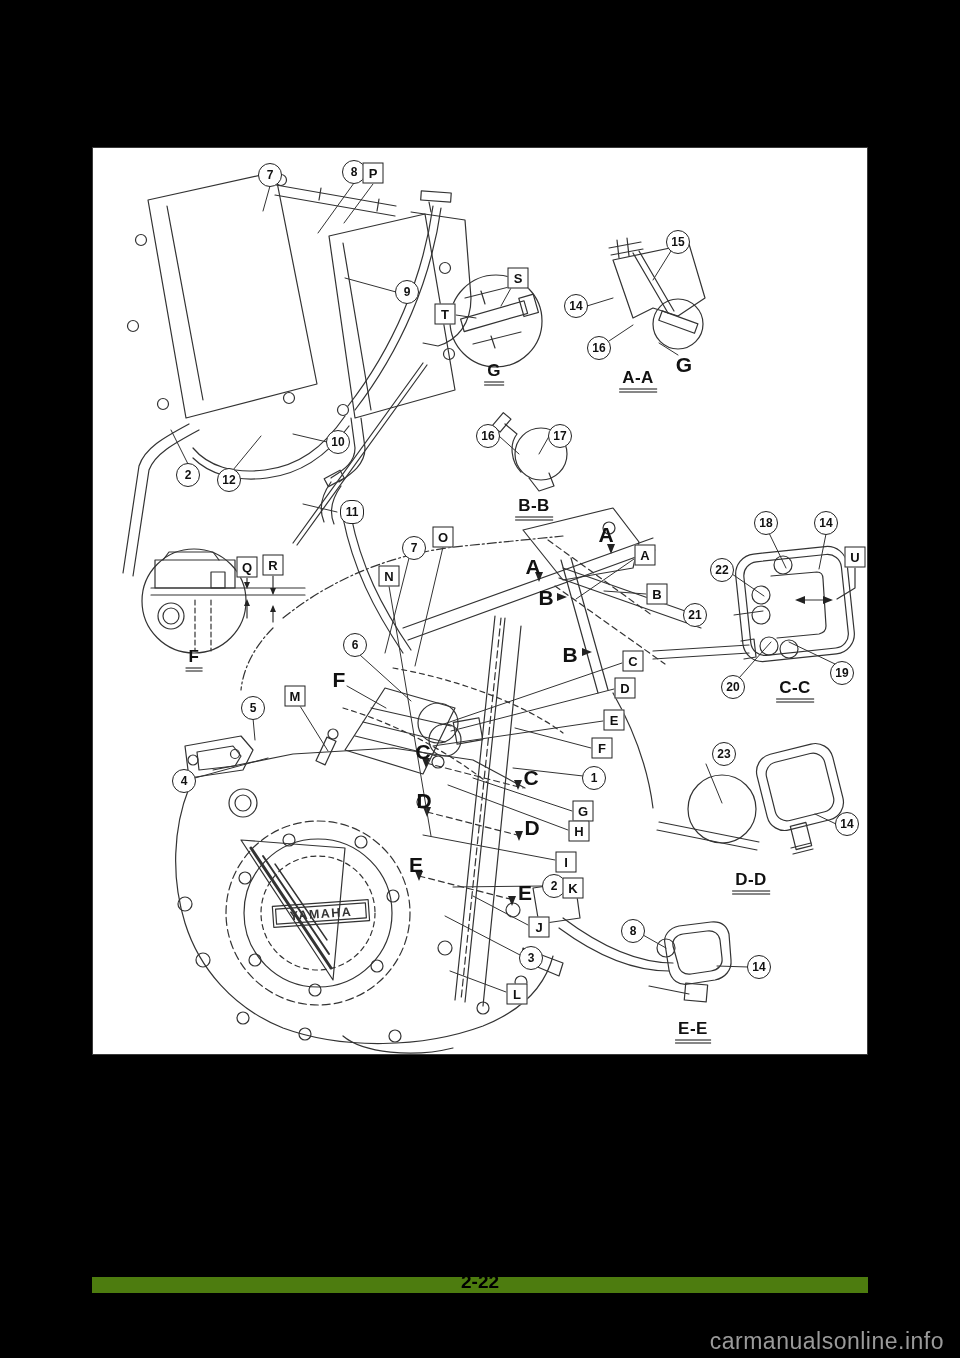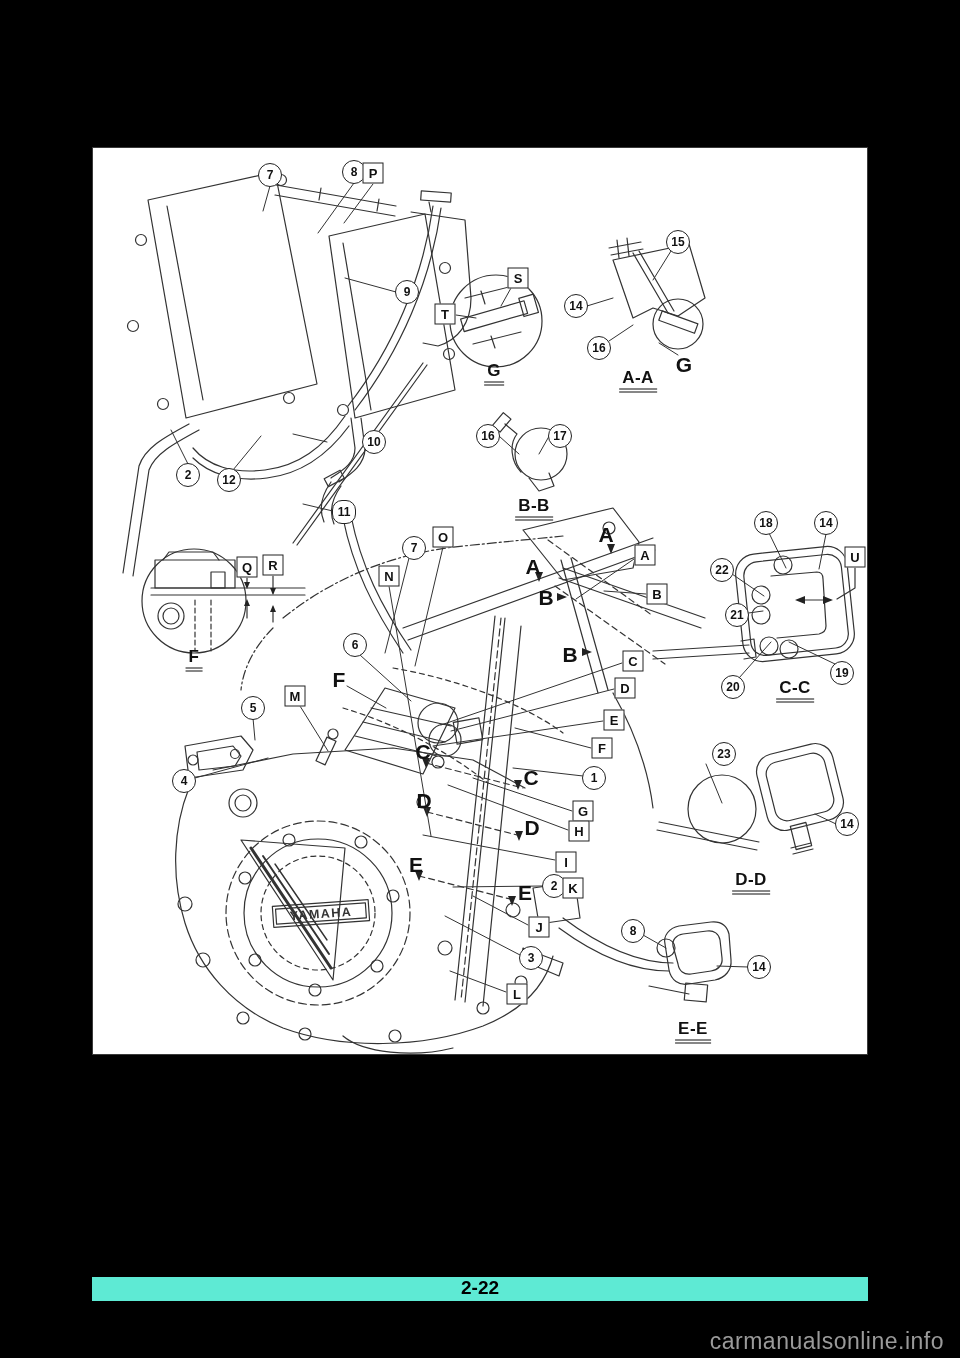--- a/index.html
+++ b/index.html
@@ -26,22 +26,22 @@
     font-size:13px;font-weight:700;
   }
   .marker.cut{
     background:transparent;font-size:21px;font-weight:800;
   }
   .marker.section{
     background:transparent;font-size:17px;font-weight:800;letter-spacing:.5px;
     border-bottom:4px double #111;padding:0 3px 1px 3px;
   }
   .footer-bar{
-    position:absolute;left:92px;top:1277px;width:776px;height:24px;background:#5eead4;
-    display:flex;align-items:flex-start;justify-content:center;
+    position:absolute;left:92px;top:1277px;width:776px;height:16px;background:#4d7c0f;
+    display:flex;align-items:flex-end;justify-content:center;
   }
   .page-number{font-size:19px;font-weight:700;color:#000;}
   .watermark{
     position:absolute;right:16px;top:1328px;font-size:23px;color:#9a9a9a;
     letter-spacing:.5px;
   }
 </style>
 </head>
 <body>
 
@@ -313,24 +313,24 @@
       <line x1="550" y1="787" x2="573" y2="800"></line>
       <line x1="655" y1="819" x2="624" y2="818"></line>
     </g>
   </svg>
 
   <div id="marker-layer">
       <div class="marker num" style="left: 177px; top: 27px;">7</div>
       <div class="marker num" style="left: 261px; top: 24px;">8</div>
       <div class="marker box" style="left: 280px; top: 25px;">P</div>
       <div class="marker num" style="left: 314px; top: 144px;">9</div>
-      <div class="marker num" style="left: 245px; top: 294px; margin-left: 36px;">10</div>
+      <div class="marker num" style="left: 245px; top: 294px;">10</div>
       <div class="marker num" style="left: 95px; top: 327px;">2</div>
       <div class="marker num" style="left: 136px; top: 332px;">12</div>
-      <div class="marker num" style="left: 251px; top: 364px; border-radius: 10px;">11</div>
+      <div class="marker num" style="left: 259px; top: 364px; border-radius: 10px;">11</div>
       <div class="marker box" style="left: 425px; top: 130px;">S</div>
       <div class="marker box" style="left: 352px; top: 166px;">T</div>
       <div class="marker section" style="left: 401px; top: 225px;">G</div>
       <div class="marker num" style="left: 585px; top: 94px;">15</div>
       <div class="marker num" style="left: 483px; top: 158px;">14</div>
       <div class="marker num" style="left: 506px; top: 200px;">16</div>
       <div class="marker cut" style="left: 591px; top: 217px;">G</div>
       <div class="marker section" style="left: 545px; top: 232px;">A-A</div>
       <div class="marker num" style="left: 395px; top: 288px;">16</div>
       <div class="marker num" style="left: 467px; top: 288px;">17</div>
@@ -368,21 +368,21 @@
       <div class="marker cut" style="left: 330px; top: 604px;">C</div>
       <div class="marker cut" style="left: 438px; top: 630px;">C</div>
       <div class="marker cut" style="left: 331px; top: 653px;">D</div>
       <div class="marker cut" style="left: 439px; top: 680px;">D</div>
       <div class="marker cut" style="left: 323px; top: 717px;">E</div>
       <div class="marker cut" style="left: 432px; top: 745px;">E</div>
       <div class="marker num" style="left: 673px; top: 375px;">18</div>
       <div class="marker num" style="left: 733px; top: 375px;">14</div>
       <div class="marker box" style="left: 762px; top: 409px;">U</div>
       <div class="marker num" style="left: 629px; top: 422px;">22</div>
-      <div class="marker num" style="left: 644px; top: 467px;">21</div>
+      <div class="marker num" style="left: 602px; top: 467px;">21</div>
       <div class="marker num" style="left: 640px; top: 539px;">20</div>
       <div class="marker num" style="left: 749px; top: 525px;">19</div>
       <div class="marker section" style="left: 702px; top: 542px;">C-C</div>
       <div class="marker num" style="left: 608px; top: 606px; margin-left: 23px;">23</div>
       <div class="marker num" style="left: 754px; top: 676px;">14</div>
       <div class="marker section" style="left: 658px; top: 734px; text-align: right;">D-D</div>
       <div class="marker num" style="left: 540px; top: 783px;">8</div>
       <div class="marker num" style="left: 666px; top: 819px;">14</div>
       <div class="marker section" style="left: 600px; top: 883px;">E-E</div>
     </div>

